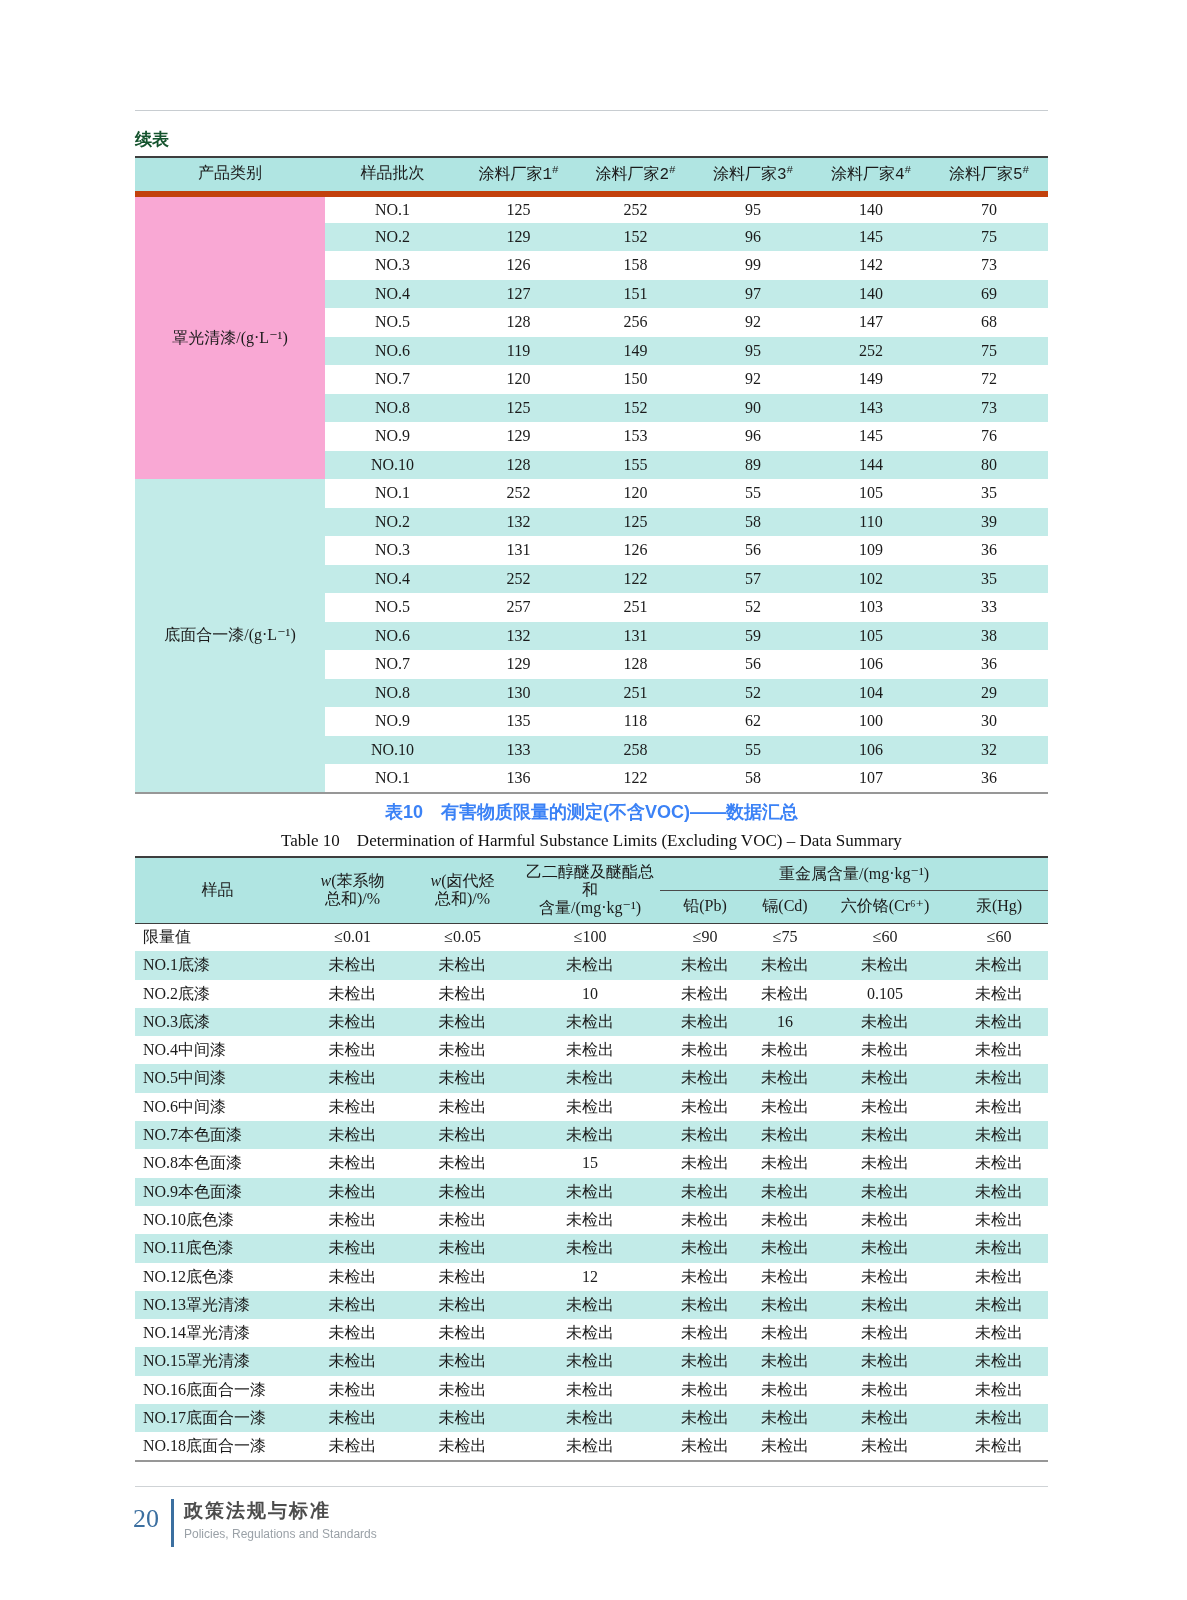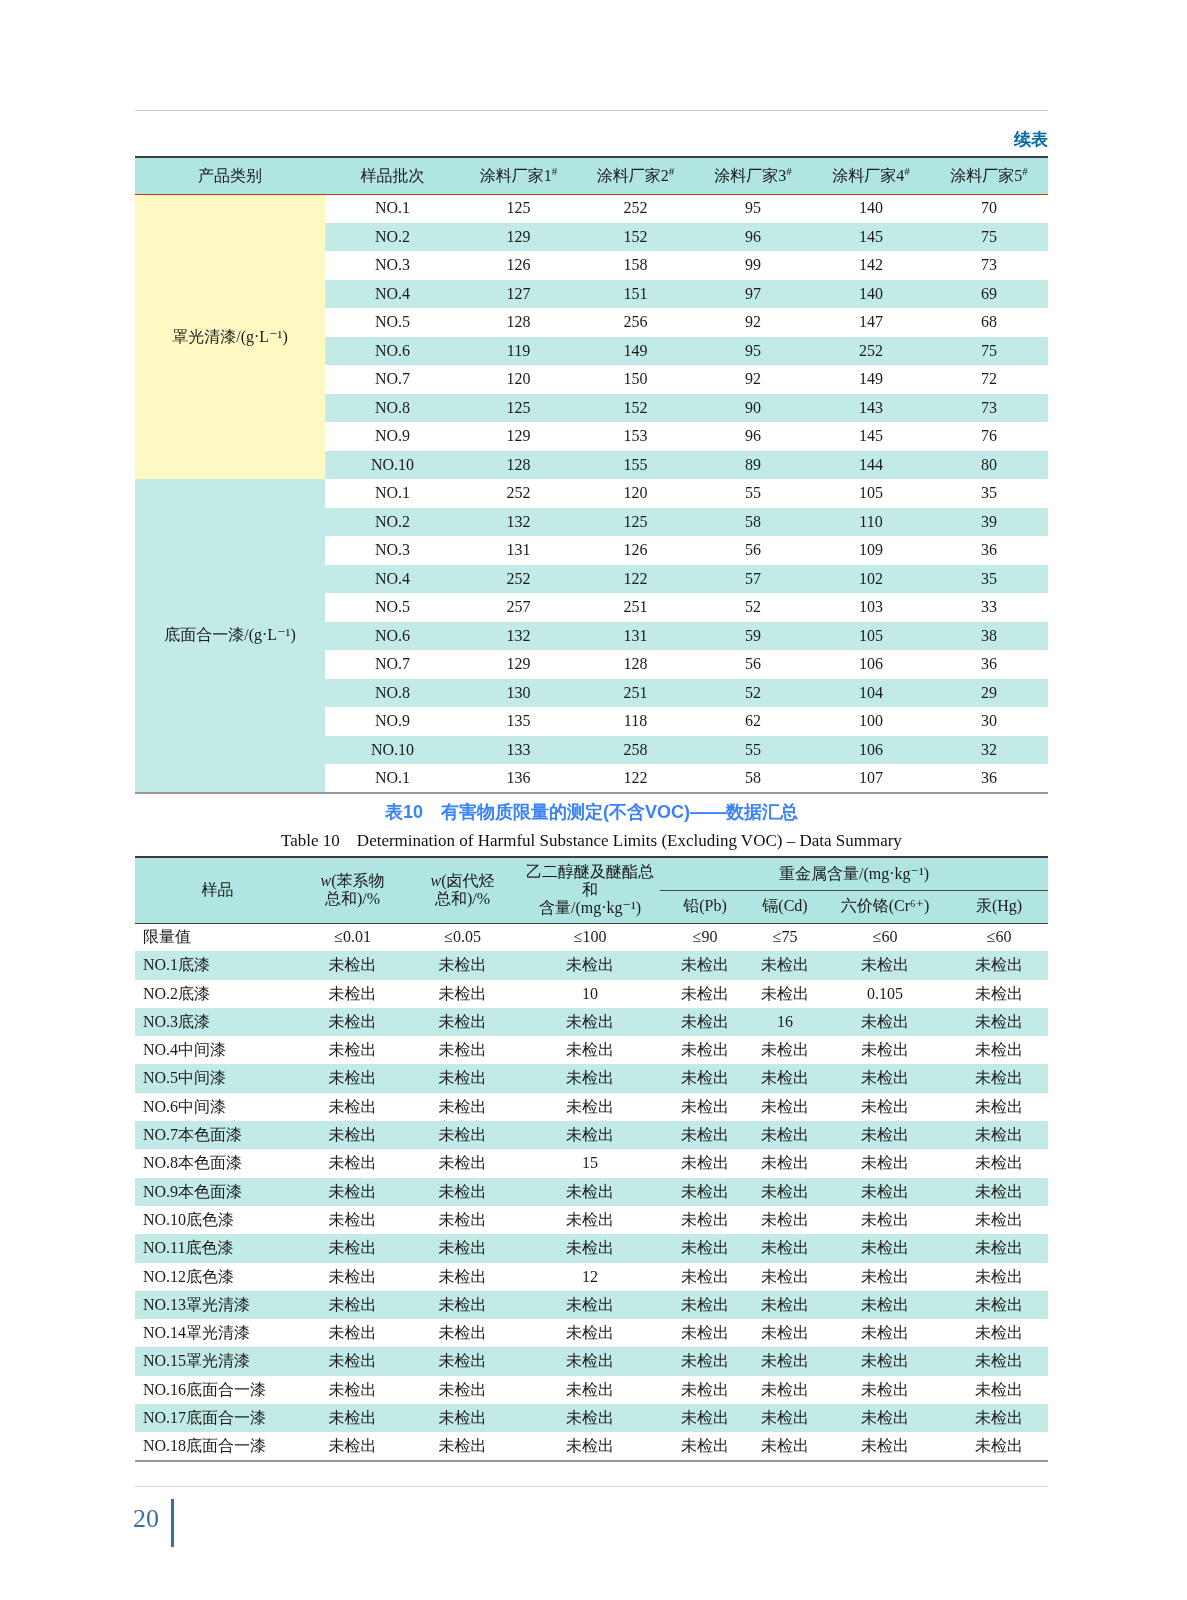--- a/index.html
+++ b/index.html
@@ -11,32 +11,32 @@
   .page{
     position:relative;width:1187px;height:1600px;background:#ffffff;
     font-family:"Liberation Serif","DejaVu Serif",serif;color:#1b1b1b;overflow:hidden;
   }
   
   .page-header{position:absolute;top:74px;left:135px;width:913px;display:flex;justify-content:space-between;align-items:baseline;}
   .journal{font-family:"Liberation Sans","DejaVu Sans",sans-serif;font-size:17px;letter-spacing:7px;color:#8d969d;}
   .issue{font-family:"Liberation Sans","DejaVu Sans",sans-serif;font-size:15px;letter-spacing:2px;color:#7e8b96;}
   .header-rule{position:absolute;top:110px;left:135px;width:913px;height:1px;background:#c8cdd1;}
   
-  .continued{position:absolute;top:128px;left:135px;width:913px;text-align:right;font-weight:bold;font-size:17px;color:#0369a1;}
+  .continued{position:absolute;top:128px;left:135px;width:913px;font-weight:bold;font-size:17px;color:#14532d;}
   
   table{border-collapse:collapse;table-layout:fixed;}
   th,td{padding:0;font-weight:normal;font-size:16px;text-align:center;vertical-align:middle;line-height:1.15;}
   tr.stripe{background:var(--row-stripe-bg);}
   sup{font-size:11px;}
   
   .t1{position:absolute;top:156px;left:135px;width:913px;border-top:2px solid #3e3e3e;border-bottom:2px solid #979797;}
-  .t1 thead{background:var(--table-header-bg);border-bottom:1px solid #c2410c;}
+  .t1 thead{background:var(--table-header-bg);border-bottom:6px solid #c2410c;font-family:Liberation Mono, monospace;}
   .t1 thead tr{height:37px;}
   .t1 tbody tr{height:28.5px;}
-  .t1 .cat{background:#fef9c3;}
+  .t1 .cat{background:#f9a8d4;}
   .t1 .cat-teal{background:var(--row-stripe-bg);}
   
   .caption-zh{position:absolute;top:800px;left:135px;width:913px;text-align:center;font-weight:bold;font-size:18px;
     font-family:"Liberation Sans","DejaVu Sans",sans-serif;color:#3b82f6;}
   .caption-en{position:absolute;top:829px;left:135px;width:913px;text-align:center;font-weight:normal;font-size:17px;color:#111;}
   
   .t2{position:absolute;top:856px;left:135px;width:913px;border-top:2px solid #3e3e3e;border-bottom:2px solid #979797;}
   .t2 thead{background:var(--table-header-bg);border-bottom:1px solid #3e3e3e;}
   .t2 thead tr{height:33px;}
   .t2 tbody tr{height:28.3px;}
@@ -476,15 +476,19 @@
           <td>未检出</td>
           <td>未检出</td>
         </tr>
       </tbody>
   </table>
 
   <div class="footer-rule"></div>
   <footer class="page-footer">
     <span class="page-num">20</span>
     <span class="footer-bar"></span>
+    <div class="footer-titles">
+      <div class="footer-zh">政策法规与标准</div>
+      <div class="footer-en">Policies, Regulations and Standards</div>
+    </div>
   </footer>
 
 </div>
 
 </body></html>

